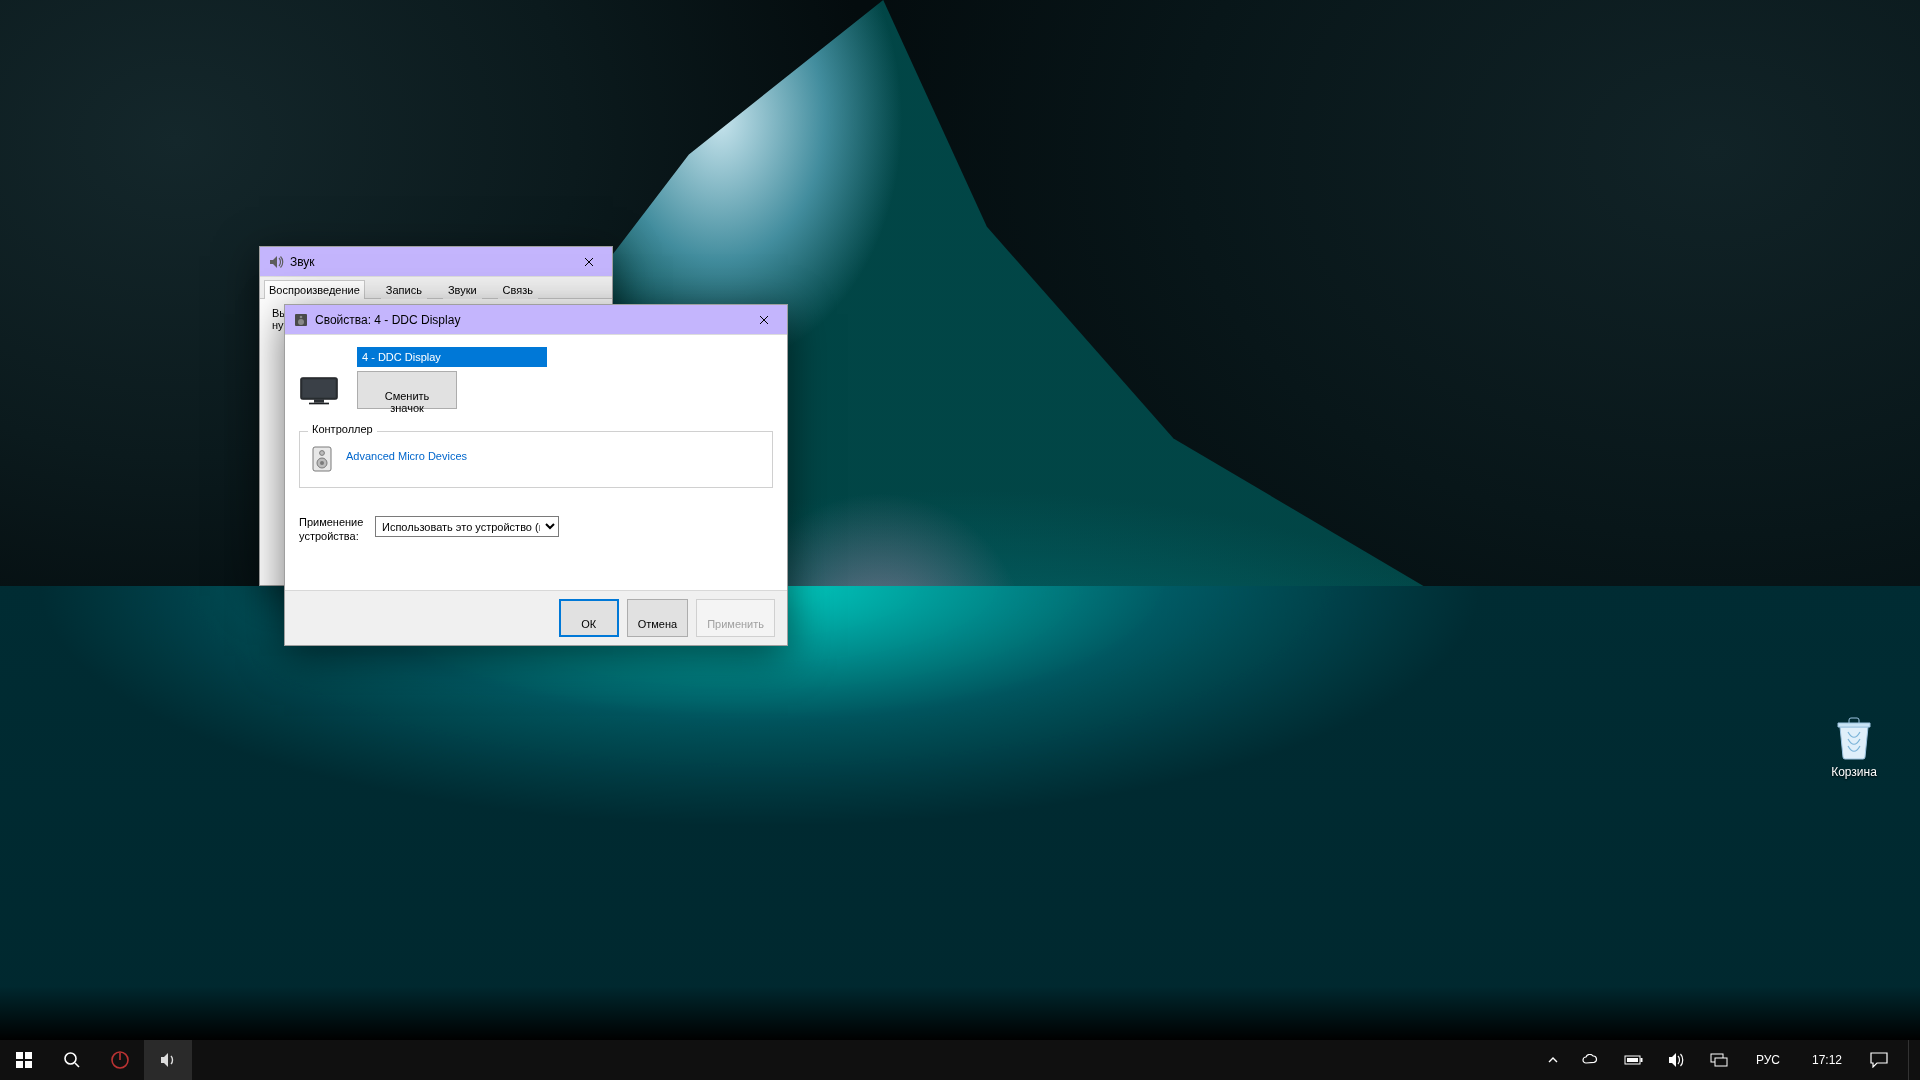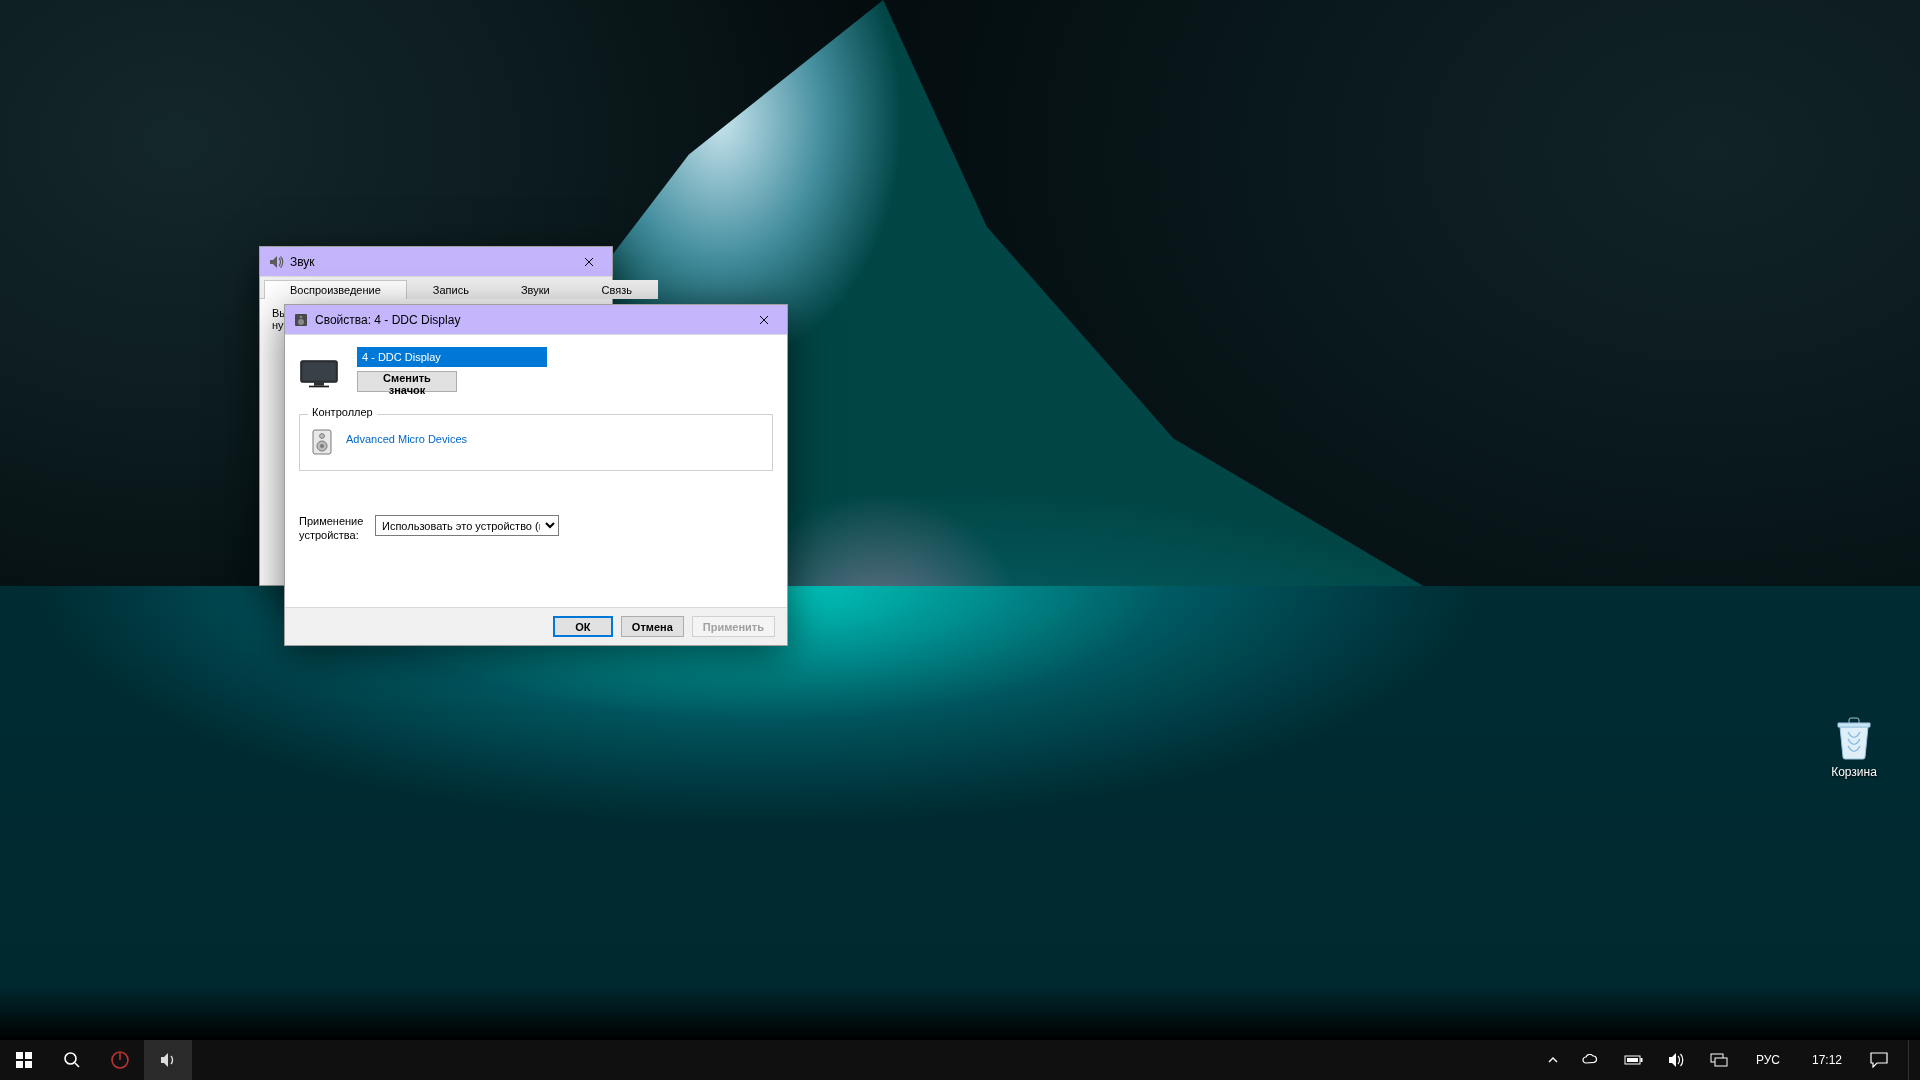--- a/index.html
+++ b/index.html
@@ -49,31 +49,31 @@
   position:absolute; background:#f0f0f0; border:1px solid #9f9f9f; box-shadow:0 10px 40px rgba(0,0,0,.55);
   display:flex; flex-direction:column;
 }
 .titlebar { height:30px; background:#c4b5fd; display:flex; align-items:center; padding-left:8px; border-bottom:1px solid #dcdcdc; }
 .titlebar .title-icon { width:16px; height:16px; margin-right:6px; display:flex; align-items:center; justify-content:center; }
 .titlebar .title-text { font-size:12px; }
 .titlebar .win-controls { margin-left:auto; display:flex; }
 .win-controls .ctl { width:46px; height:30px; display:flex; align-items:center; justify-content:center; }
 
 .tabs { display:flex; padding:2px 4px 0 4px; background:#f0f0f0; border-bottom:1px solid #c9c9c9; }
-.tab { padding:3px 25px; font-size:11px; border:1px solid transparent; border-bottom:none; margin-right:0; position:relative; top:1px; background:#f0f0f0; cursor:pointer; }
+.tab { padding:3px 4px; font-size:11px; border:1px solid transparent; border-bottom:none; margin-right:16px; position:relative; top:1px; background:#f0f0f0; cursor:pointer; }
 .tab.active { background:#fff; border-color:#c9c9c9; z-index:2; }
 .tab:not(.active) { border-color:transparent; }
 .tabpanel { background:#fff; flex:1; padding:12px 14px; border-top:none; }
 
 .groupbox { border:1px solid #d0d0d0; padding:14px 10px 12px; margin-top:22px; position:relative; }
 .groupbox > .legend { position:absolute; top:-9px; left:8px; background:#fff; padding:0 4px; font-size:11px; color:#000; }
 
 input[type=text].win-input { border:1px solid #0078d7; padding:2px 4px; font-size:11px; width:190px; height:20px; }
 input[type=text].win-input::selection { background:#0078d7; color:#fff; }
-.win-button { background:#e1e1e1; border:1px solid #adadad; padding:0 10px; font-size:11px; min-width:68px; height:21px; cursor:pointer;font-weight:bold; }
+.win-button { background:#e1e1e1; border:1px solid #adadad; padding:18px 10px; font-size:11px; min-width:68px; height:21px; cursor:pointer; }
 .win-button.default { border:1px solid #0078d7; box-shadow:inset 0 0 0 1px #0078d7; }
 .win-button:disabled { color:#a0a0a0; background:#f4f4f4; border-color:#d0d0d0; cursor:default; }
 .win-select { border:1px solid #7a7a7a; background:#fff; font-size:11px; height:21px; width:184px; padding:1px 2px; }
 
 .dlg-buttons { display:flex; gap:8px; justify-content:flex-end; padding:8px 12px; background:#f0f0f0; border-top:1px solid #d8d8d8; }
 
 .link { color:#0066cc; cursor:pointer; }
 
 .small { font-size:11px; }
 .row { display:flex; align-items:center; }
@@ -181,21 +181,21 @@
             <circle cx="12" cy="7" r="2.4" fill="#bcbcbc" stroke="#7a7a7a"></circle>
           </svg>
         </div>
         <div style="flex:1;">
           <div class="small link" style="margin-top:4px;">Advanced Micro Devices</div>
         </div>
       </div>
     </div>
 
 
-    <div class="row" style="margin-top:44px; align-items:flex-start;">
+    <div class="row" style="margin-top:28px; align-items:flex-start;">
       <div class="small" style="width:76px; line-height:1.25;">Применение устройства:</div>
       <select class="win-select">
         <option>Использовать это устройство (вкл.)</option>
       </select>
     </div>
 
   </div>
 
   <div class="dlg-buttons">
     <button class="win-button default" style="min-width:60px;">ОК</button>

